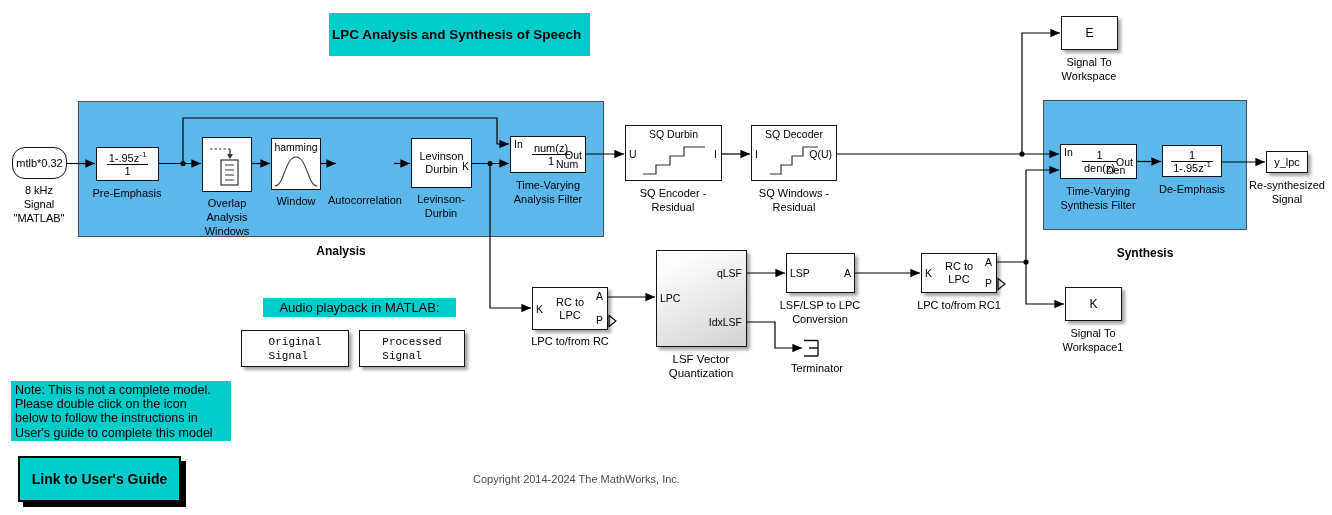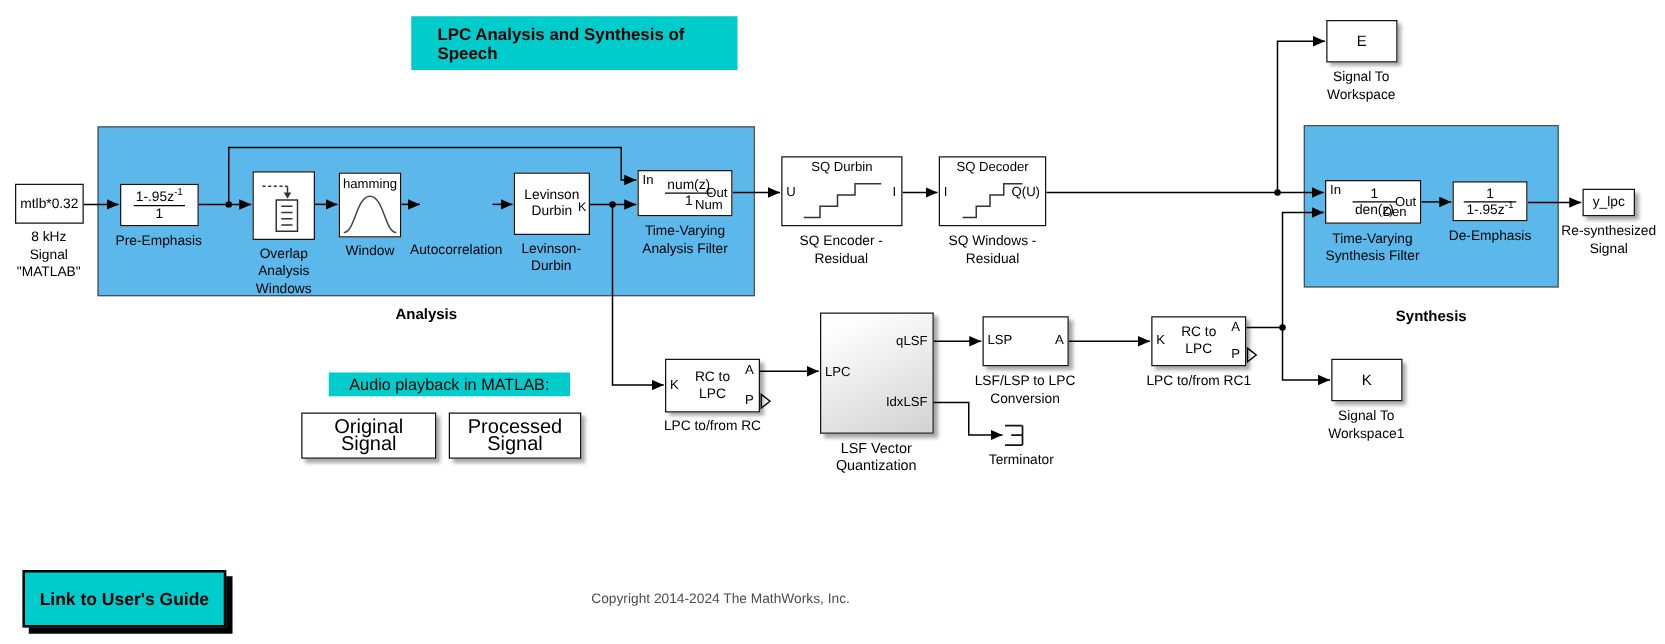--- a/index.html
+++ b/index.html
@@ -17,21 +17,21 @@
     line-height:14px;white-space:nowrap;z-index:10;}
   .arealabel{position:absolute;transform:translateX(-50%);font-weight:bold;font-size:12px;z-index:10;white-space:nowrap;}
   .port{position:absolute;font-size:10.5px;line-height:11px;}
   .p-tl{left:3px;top:2px;} .p-bl{left:3px;bottom:2px;margin-left:42px;} .p-l{left:3px;top:50%;transform:translateY(-50%);}
   .p-r{right:3px;top:50%;transform:translateY(-50%);} .p-tr{right:4px;top:3px;} .p-br{right:4px;bottom:3px;}
   .frac{display:inline-block;text-align:center;font-size:11px;line-height:12px;}
   .frac .num{border-bottom:1px solid #000;padding:0 2px;}
   .frac .den{padding:0 2px;}
   sup{font-size:8px;line-height:0;}
   .cyanbox{position:absolute;background:var(--ann-cyan);z-index:2;color:#000;box-sizing:border-box;}
-  .btnlabel{font-size:16px;line-height:14px;text-align:center;}
+  .btnlabel{font-size:11px;line-height:14px;text-align:left;font-family:Liberation Mono, monospace;}
   .copyright{position:absolute;font-size:11px;color:#4d4d4d;z-index:2;white-space:nowrap;}
 </style>
 </head>
 <body>
 
 <div class="canvas">
 
   <div class="area" style="left:78px;top:101px;width:526px;height:136px;"></div>
   <div class="area" style="left:1043px;top:100px;width:204px;height:130px;"></div>
   <div class="arealabel" style="left:341px;top:244px;">Analysis</div>
@@ -73,23 +73,23 @@
     </g>
     <g stroke="#000" stroke-width="1.1" fill="#fff">
       <path d="M609,315.5 L616,321 L609,326.5 Z"></path>
       <path d="M998,278.5 L1005,284 L998,289.5 Z"></path>
     </g>
     <g stroke="#141414" stroke-width="1.4" fill="none">
       <path d="M804,340.5 H818 M818,340.5 V356 M804,356 H818 M809,348 H818"></path>
     </g>
   </svg>
 
-  <div class="cyanbox" style="left:329px;top:13px;width:261px;height:43px;display:flex;align-items:center;padding-left:21px;font-weight:bold;font-size:13.5px;">LPC Analysis and Synthesis of Speech</div>
-
-  <div class="block" style="left:12px;top:147px;width:55px;height:32px;">
+  <div class="cyanbox" style="left:329px;top:13px;width:261px;height:43px;display:flex;align-items:center;padding-left:3px;font-weight:bold;font-size:13.5px;">LPC Analysis and Synthesis of Speech</div>
+
+  <div class="block" style="left:12px;top:147px;width:55px;height:32px;border-radius:13px;">
     <span>mtlb*0.32</span>
   </div>
   <div class="blabel" style="left:39px;top:183px;">
     <div>8 kHz</div>
     <div>Signal</div>
     <div>"MATLAB"</div>
   </div>
 
   <div class="block" style="left:96px;top:147px;width:63px;height:34px;">
     <div class="frac">
@@ -272,18 +272,24 @@
       <div>Signal</div>
     </div>
   </div>
   <div class="block shadow" style="left:359px;top:330px;width:106px;height:37px;">
     <div class="btnlabel">
       <div>Processed</div>
       <div>Signal</div>
     </div>
   </div>
 
+  <div class="cyanbox" style="left:11px;top:381px;width:220px;height:60px;padding:2px 4px;font-size:12.5px;line-height:14.2px;">
+    <div>Note: This is not a complete model.</div>
+    <div>Please double click on the icon</div>
+    <div>below to follow the instructions in</div>
+    <div>User's guide to complete this model</div>
+  </div>
 
   <div class="cyanbox" style="left:18px;top:456px;width:163px;height:46px;border:2px solid #000;box-shadow:5px 5px 0 #000;display:flex;align-items:center;justify-content:center;font-weight:bold;font-size:14px;z-index:10;">Link to User's Guide</div>
 
   <div class="copyright" style="left:473px;top:473px;">Copyright 2014-2024 The MathWorks, Inc.</div>
 
 </div>
 
 </body></html>

